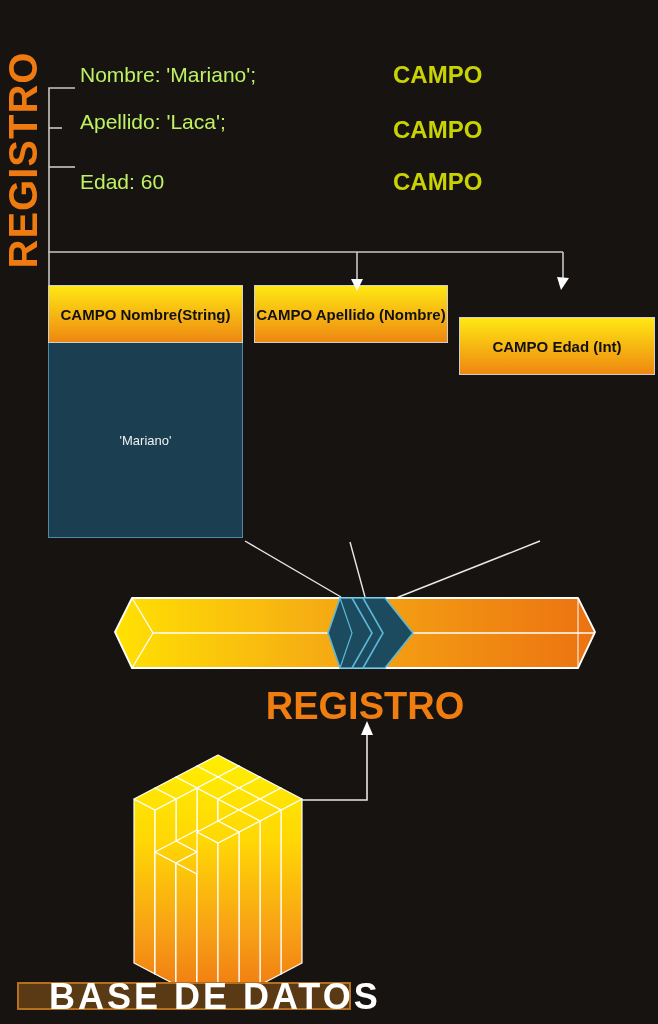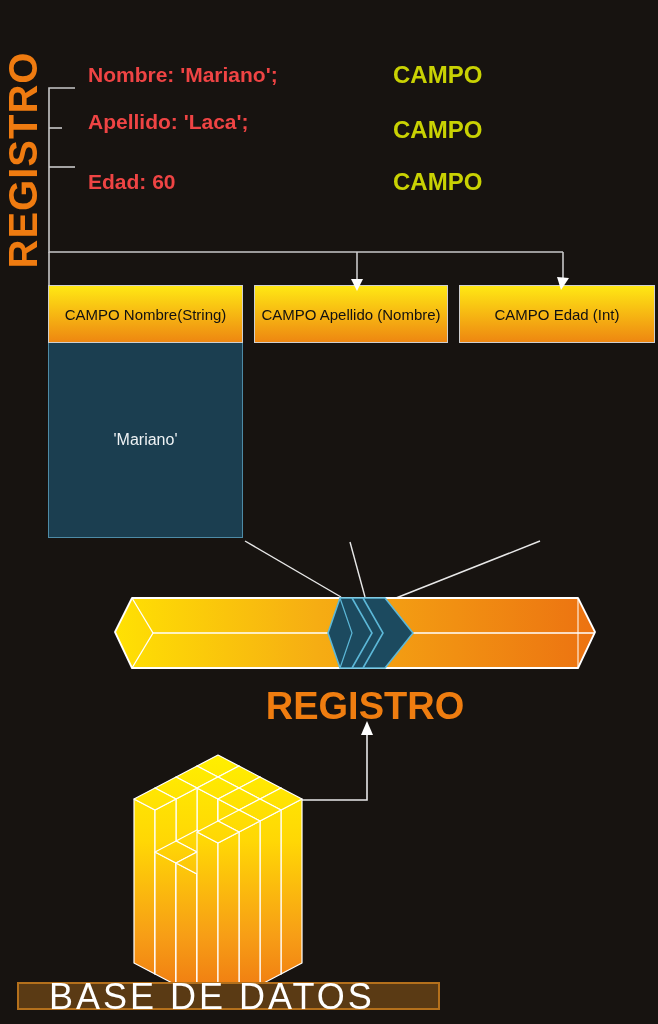--- a/index.html
+++ b/index.html
@@ -10,54 +10,54 @@
   }
   
   .vlabel{
     position:absolute;left:-92px;top:137px;width:230px;height:46px;
     transform:rotate(-90deg);
     color:#ef7b10;font-size:40px;font-weight:bold;letter-spacing:1px;
     text-align:center;line-height:46px;white-space:nowrap;
   }
   
   .code-line{
-    position:absolute;left:80px;color:#ef4444;
-    font-size:21px;font-weight:bold;white-space:nowrap;line-height:24px;margin-left:8px;
+    position:absolute;left:80px;color:#bef264;
+    font-size:21px;font-weight:normal;white-space:nowrap;line-height:24px;
   }
   .campo{
     position:absolute;left:393px;width:150px;color:#c9d203;
     font-size:24px;font-weight:bold;line-height:40px;white-space:nowrap;
   }
   
   .fbox{position:absolute;top:285px;height:254px;}
   .fbox .hd{
     height:56px;border:1px solid #cfcfcf;
     background:linear-gradient(#ffe814,#ee8711);
-    color:#111;font-size:15px;font-weight:normal;
+    color:#111;font-size:15px;font-weight:bold;
     display:flex;align-items:center;justify-content:center;white-space:nowrap;
   }
   .fbox .bd{
     height:194px;background:#1b3e50;border:1px solid #4e8ba6;border-top:none;
-    color:#eef2f4;font-size:16px;
+    color:#eef2f4;font-size:13px;
     display:flex;align-items:center;justify-content:center;
   }
   #fbox-1{left:48px;width:195px;}
   #fbox-2{left:254px;width:194px;}
-  #fbox-3{left:459px;width:196px;}
+  #fbox-3{left:459px;width:196px;margin-top:32px;}
   
   .hlabel{
     position:absolute;left:260px;top:685px;width:210px;text-align:center;
     color:#ef7d10;font-size:38px;font-weight:bold;white-space:nowrap;
   }
   
   .dbbar{
-    position:absolute;left:17px;top:982px;width:423px;height:28px;
+    position:absolute;left:17px;top:982px;width:334px;height:28px;
     background:#5a3a14;border:2px solid #b4701c;box-sizing:border-box;
     z-index:10;
-    color:#ffffff;font-size:36px;font-weight:normal;letter-spacing:3px;
+    color:#ffffff;font-size:36px;font-weight:bold;letter-spacing:3px;
     line-height:26px;padding-left:30px;white-space:nowrap;
   }
   svg.overlay{position:absolute;left:0;top:0;z-index:5;pointer-events:none;}
 </style>
 </head>
 <body>
 
 <div class="vlabel">REGISTRO</div>
 
 <div class="code-line" style="top:63px">Nombre: 'Mariano';</div>

